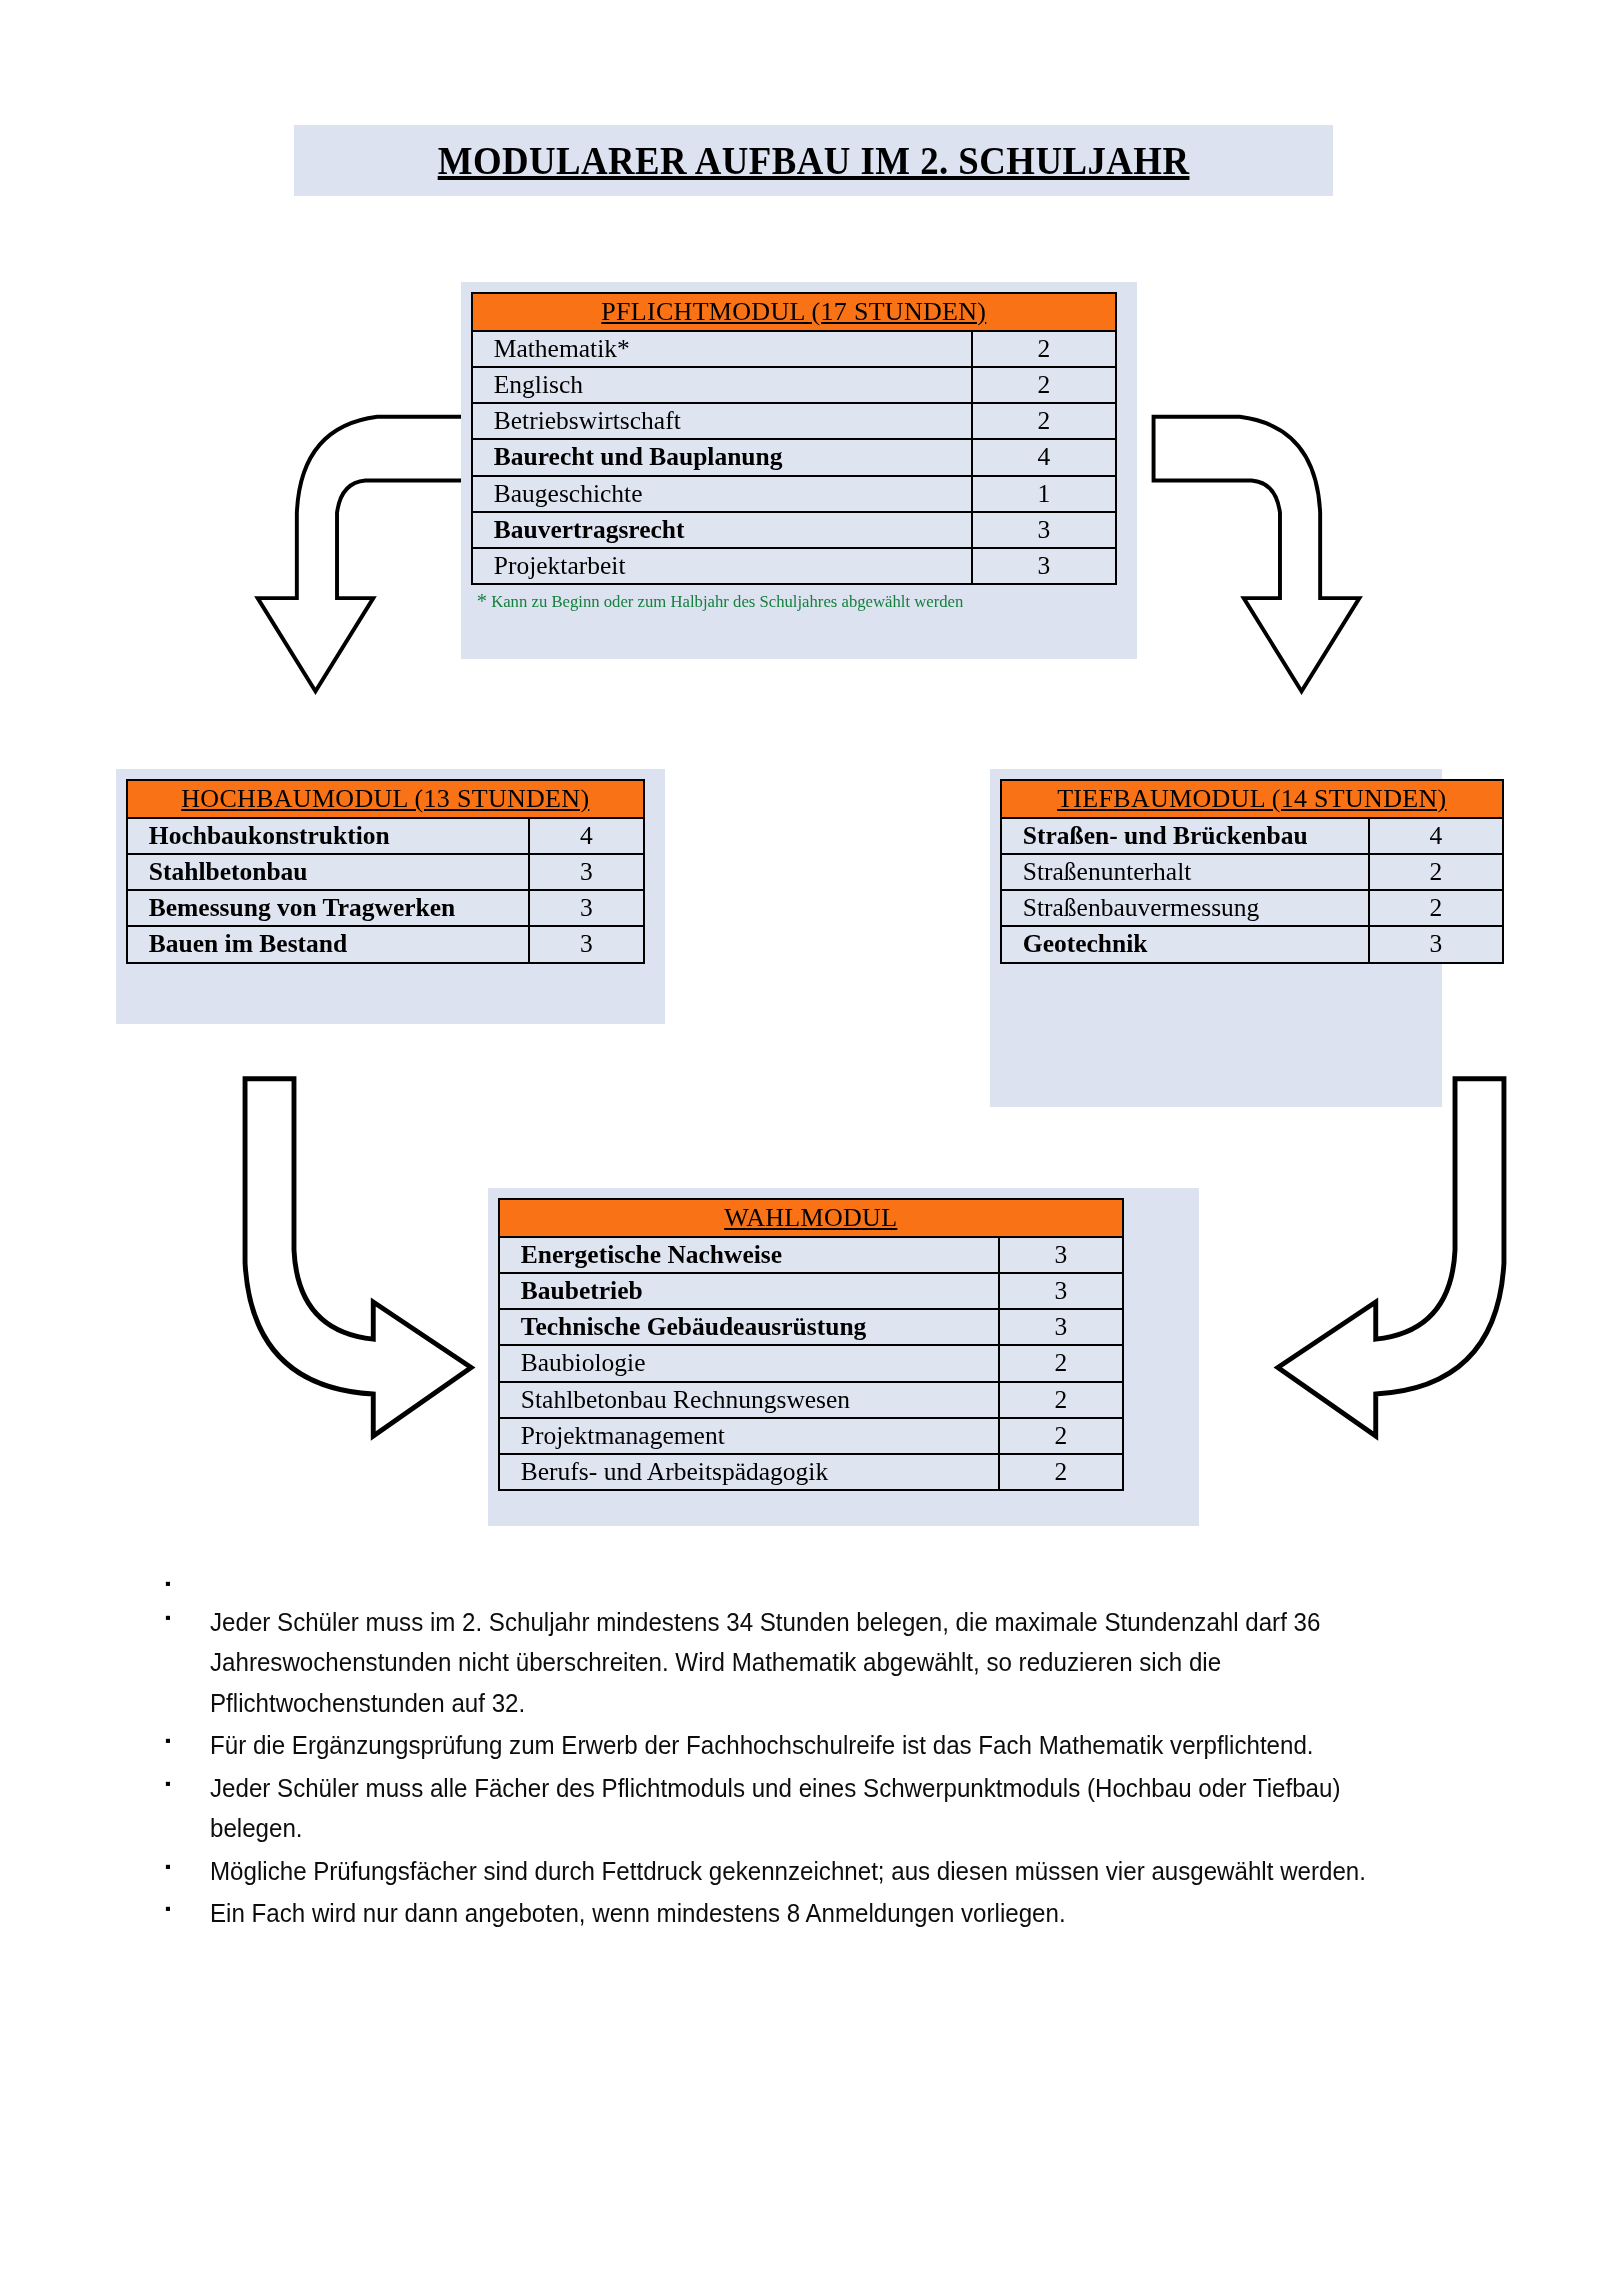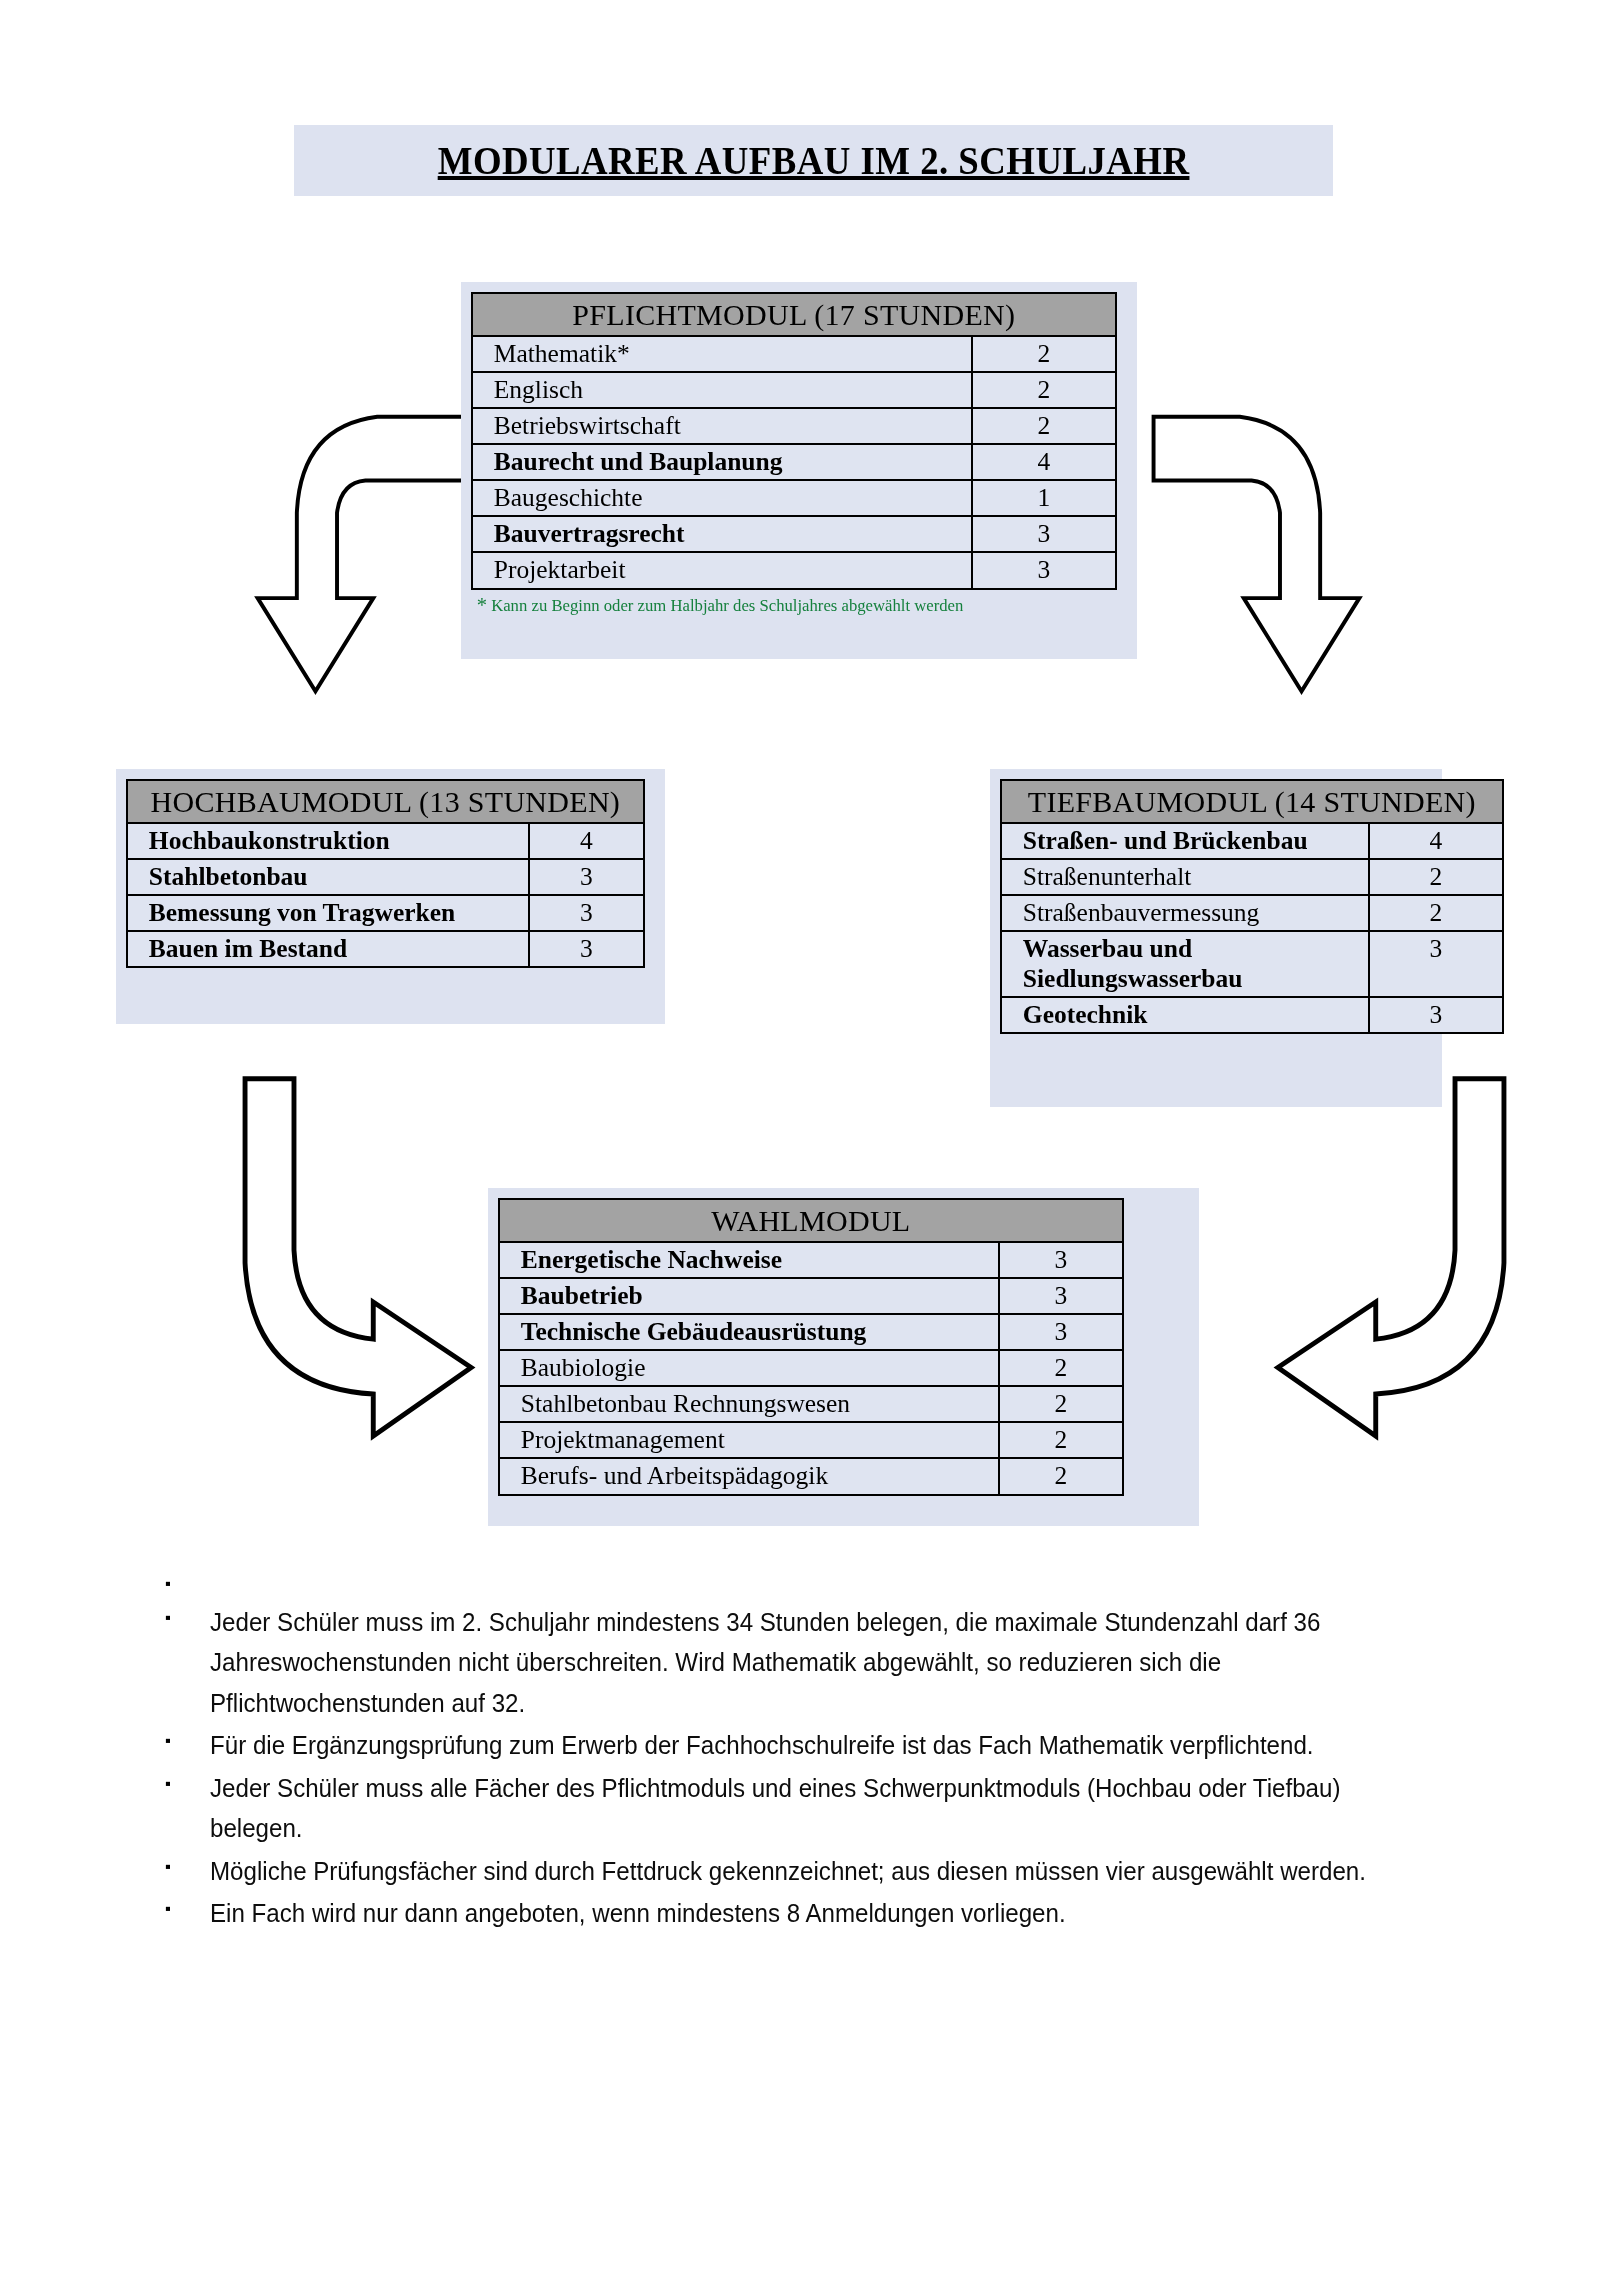--- a/index.html
+++ b/index.html
@@ -54,26 +54,27 @@
   }
   table.mod td, table.mod th {
     border: 2px solid #000;
     padding: 2px 21px;
     vertical-align: top;
     background: #dfe4f1;
     font-weight: normal;
     line-height: 1.18;
   }
   table.mod thead th {
-    background: #a3a3a3;
+    background: #f97316;
     text-align: center;
     font-weight: normal;
-    font-size: 30px;
+    font-size: 26px;
     padding: 2.9px 5.9px;
     letter-spacing: 0.3px;
+    text-decoration: underline;
   }
   td.subject { text-align: left; }
   td.subject.b { font-weight: bold; }
   td.hours { text-align: center; }
   td.hours.two-line { vertical-align: top; }
 
   .footnote {
     font-size: 16.7px;
     color: #15803d;
     padding: 3.9px 0 0 5.9px;
@@ -235,24 +236,20 @@
       </tr>
       <tr>
         <td class="subject">Straßenunterhalt</td>
         <td class="hours">2</td>
       </tr>
       <tr>
         <td class="subject">Straßenbauvermessung</td>
         <td class="hours">2</td>
       </tr>
       <tr>
-        <td class="subject b" style="max-width:368px;">Wasserbau und Siedlungswasserbau</td>
-        <td class="hours two-line">3</td>
-      </tr>
-      <tr>
         <td class="subject b">Geotechnik</td>
         <td class="hours">3</td>
       </tr>
     </tbody>
   </table>
 </div>
 
 <div class="module-card" style="left:488px; top:1188px; width:711px; height:338px;">
   <table class="mod" style="margin:9.8px 0 0 9.8px; width:624px;">
     <colgroup>

